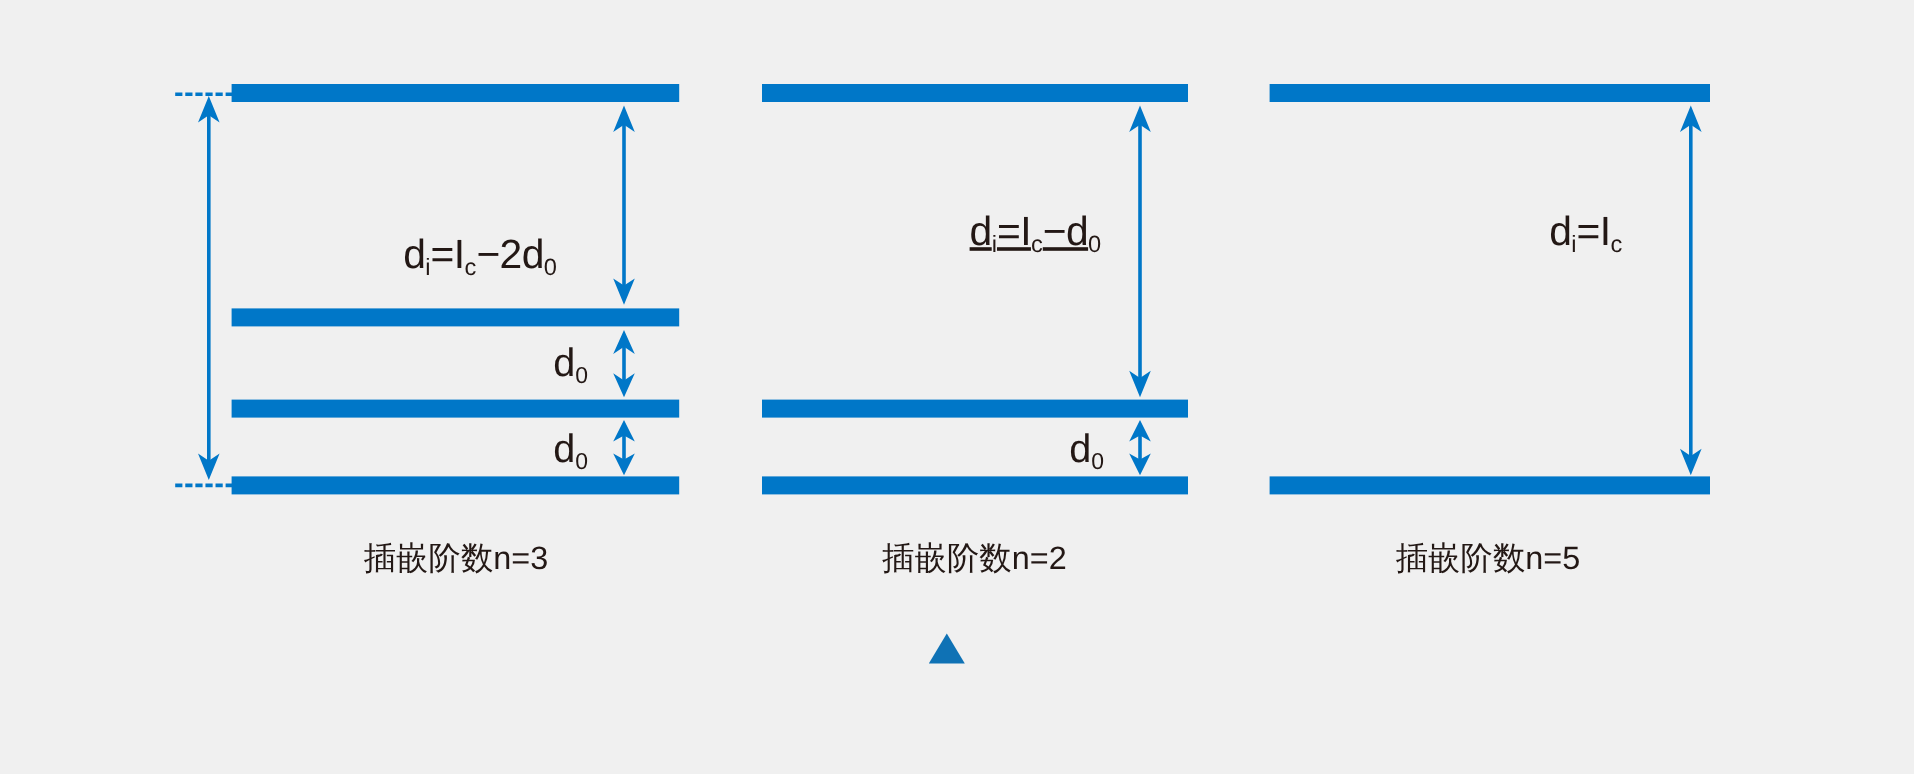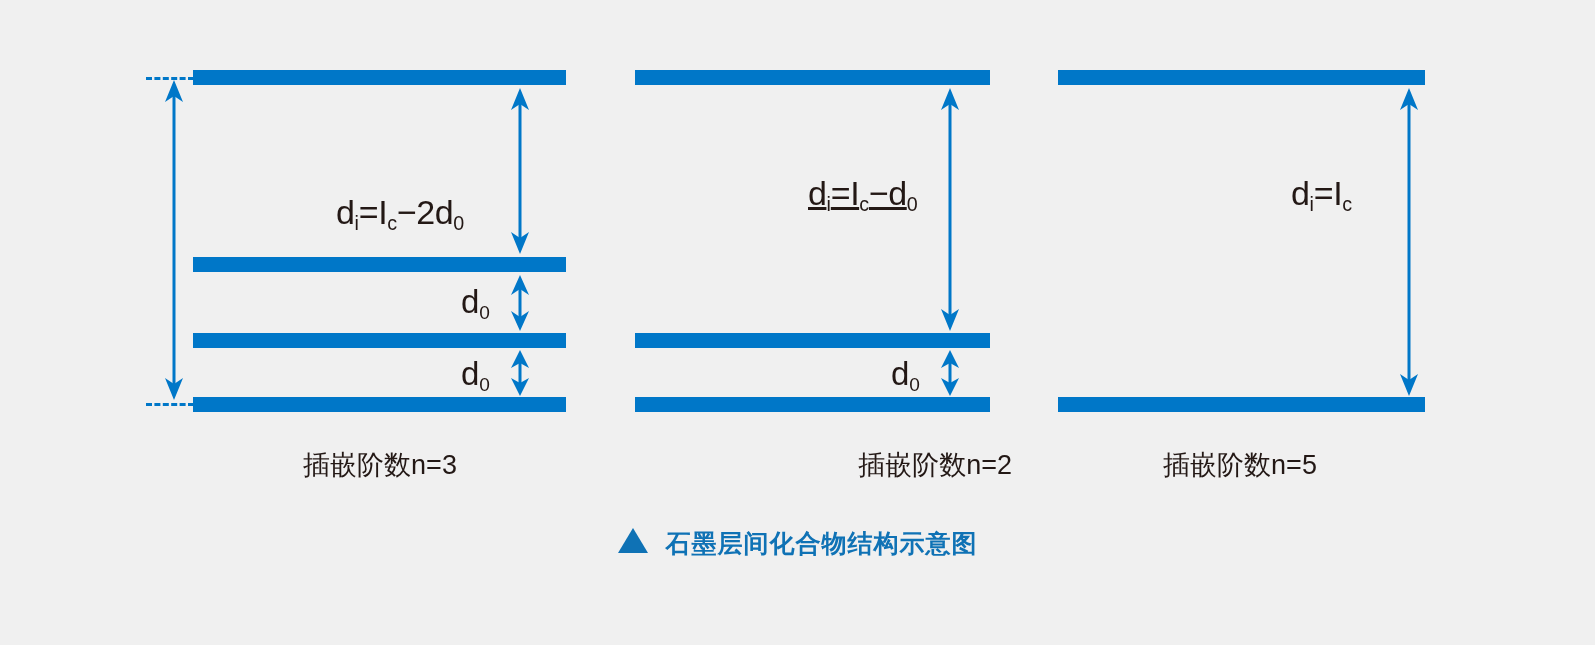--- a/index.html
+++ b/index.html
@@ -177,21 +177,21 @@
     </svg>
 
     <div class="formula" style="left:208px; top:176px;text-decoration:underline;">
       <span>d</span><sub>i</sub><span>=I</span><sub>c</sub><span>−d</span><sub>0</sub>
     </div>
 
     <div class="d0-label" style="left:291px; top:357px;">
       <span>d</span><sub>0</sub>
     </div>
 
-    <div class="panel-caption" style="left:12px; width:400px;text-align:right;">插嵌阶数n=2</div>
+    <div class="panel-caption" style="left:12px; width:400px;">插嵌阶数n=2</div>
   </div>
 
   <div class="panel" id="panel-n1" style="left:1030px; width:565px;">
 
     <div class="layer-bar" style="left:28px; top:70px;  width:367px;"></div>
     <div class="layer-bar" style="left:28px; top:397px; width:367px;"></div>
 
     <svg class="arrow-svg" style="left:365px; top:88px; width:28px; height:308px;" viewBox="0 0 28 308">
       <line x1="14" y1="14" x2="14" y2="294" stroke="#0077c8" stroke-width="3"></line>
       <path d="M14 0 L23 22 L14 16 L5 22 Z" fill="#0077c8"></path>
@@ -199,16 +199,16 @@
     </svg>
 
     <div class="formula" style="left:261px; top:176px;">
       <span>d</span><sub>i</sub><span>=I</span><sub>c</sub>
     </div>
 
     <div class="panel-caption" style="left:10px; width:400px;">插嵌阶数n=5</div>
   </div>
 
   <div id="figure-caption">
-    <span class="tri"></span><span class="cap-text">石墨层间化合物结构示意图</span>
+    <span class="tri"></span>
   </div>
 
 </div>
 
 </body></html>

